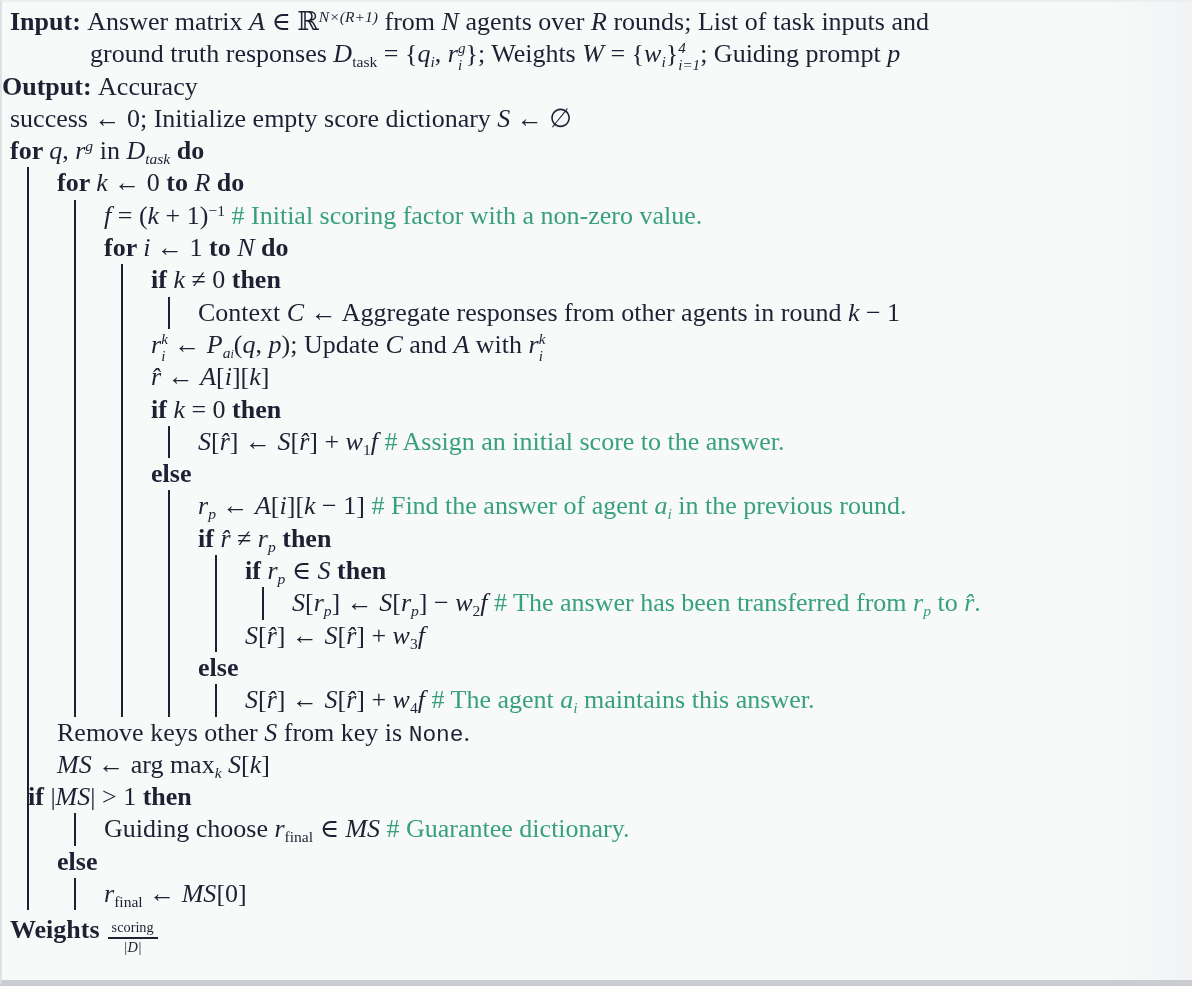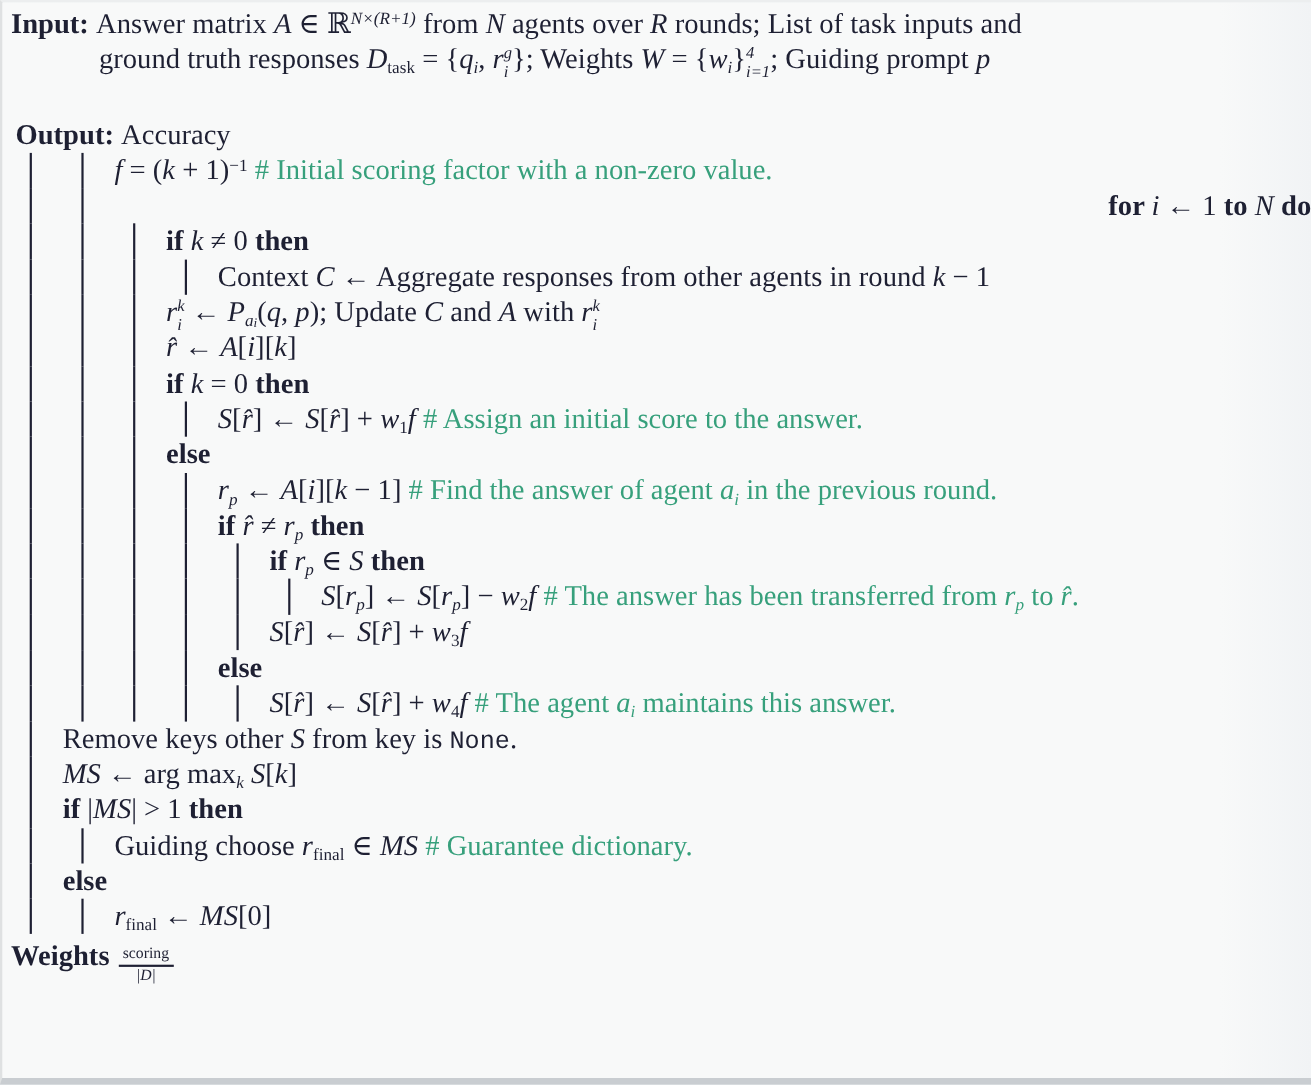--- a/index.html
+++ b/index.html
@@ -57,38 +57,41 @@
   .frac .num{display:block;padding:0 4px;}
   .frac .den{display:block;border-top:2px solid currentColor;padding:0 4px;font-style:italic;}
 </style>
 </head>
 <body>
 
 <div class="page">
   <div id="algo">
       <div class="line" style="padding-left: 8px;"><span class="seg kw">Input: </span><span class="seg rm">Answer matrix </span><span class="seg it">A</span><span class="seg rm"> ∈ ℝ</span><span class="seg sup it">N×(R+1)</span><span class="seg rm"> from </span><span class="seg it">N</span><span class="seg rm"> agents over </span><span class="seg it">R</span><span class="seg rm"> rounds; List of task inputs and</span></div>
       <div class="line" style="padding-left: 88px;"><span class="seg rm">ground truth responses </span><span class="seg cal">D</span><span class="seg sub">task</span><span class="seg rm"> = {</span><span class="seg it">q</span><span class="seg sub it">i</span><span class="seg rm">, </span><span class="seg it">r</span><span class="seg ss"><span class="t">g</span><span class="b">i</span></span><span class="seg rm">}; Weights </span><span class="seg cal">W</span><span class="seg rm"> = {</span><span class="seg it">w</span><span class="seg sub it">i</span><span class="seg rm">}</span><span class="seg ss"><span class="t">4</span><span class="b">i=1</span></span><span class="seg rm">; Guiding prompt </span><span class="seg it">p</span></div>
-      <div class="line" style="padding-left: 12px; margin-top: 36px;"><span class="seg kw">Output: </span><span class="seg rm">Accuracy</span></div>
+      <div class="line" style="padding-left: 0;"><span class="seg kw">Output: </span><span class="seg rm">Accuracy</span></div>
+      <div class="line" style="padding-left: 8px;"><span class="seg rm">success ← 0; Initialize empty score dictionary </span><span class="seg it">S</span><span class="seg rm"> ← ∅</span></div>
+      <div class="line" style="padding-left: 8px;"><span class="seg kw">for </span><span class="seg it">q</span><span class="seg rm">, </span><span class="seg it">r</span><span class="seg sup it">g</span><span class="seg rm"> in </span><span class="seg cal">D</span><span class="seg sub it">task</span><span class="seg rm"> </span><span class="seg kw">do</span></div>
+      <div class="line" style="padding-left: 55px;"><span class="bar" style="left: 25px;"></span><span class="seg kw">for </span><span class="seg it">k</span><span class="seg rm"> ← 0 </span><span class="seg kw">to</span><span class="seg rm"> </span><span class="seg it">R</span><span class="seg rm"> </span><span class="seg kw">do</span></div>
       <div class="line" style="padding-left: 102px;"><span class="bar" style="left: 25px;"></span><span class="bar" style="left: 72px;"></span><span class="seg it">f</span><span class="seg rm"> = (</span><span class="seg it">k</span><span class="seg rm"> + 1)</span><span class="seg sup">−1</span><span class="seg rm"> </span><span class="seg cm"># Initial scoring factor with a non-zero value.</span></div>
-      <div class="line" style=" text-align: right;"><span class="bar" style="left: 25px;"></span><span class="bar" style="left: 72px;"></span><span class="seg kw">for </span><span class="seg it">i</span><span class="seg rm"> ← 1 </span><span class="seg kw">to</span><span class="seg rm"> </span><span class="seg it">N</span><span class="seg rm"> </span><span class="seg kw">do</span></div>
+      <div class="line" style="padding-left: 102px;"><span class="bar" style="left: 25px;"></span><span class="bar" style="left: 72px;"></span><span class="seg kw">for </span><span class="seg it">i</span><span class="seg rm"> ← 1 </span><span class="seg kw">to</span><span class="seg rm"> </span><span class="seg it">N</span><span class="seg rm"> </span><span class="seg kw">do</span></div>
       <div class="line" style="padding-left: 149px;"><span class="bar" style="left: 25px;"></span><span class="bar" style="left: 72px;"></span><span class="bar" style="left: 119px;"></span><span class="seg kw">if </span><span class="seg it">k</span><span class="seg rm"> ≠ 0 </span><span class="seg kw">then</span></div>
       <div class="line" style="padding-left: 196px;"><span class="bar" style="left: 25px;"></span><span class="bar" style="left: 72px;"></span><span class="bar" style="left: 119px;"></span><span class="bar" style="left: 166px;"></span><span class="seg rm">Context </span><span class="seg it">C</span><span class="seg rm"> ← Aggregate responses from other agents in round </span><span class="seg it">k</span><span class="seg rm"> − 1</span></div>
       <div class="line" style="padding-left: 149px;"><span class="bar" style="left: 25px;"></span><span class="bar" style="left: 72px;"></span><span class="bar" style="left: 119px;"></span><span class="seg it">r</span><span class="seg ss"><span class="t">k</span><span class="b">i</span></span><span class="seg rm"> ← </span><span class="seg it">P</span><span class="seg sub it">a</span><span class="seg sub2 it">i</span><span class="seg rm">(</span><span class="seg it">q</span><span class="seg rm">, </span><span class="seg it">p</span><span class="seg rm">); Update </span><span class="seg it">C</span><span class="seg rm"> and </span><span class="seg it">A</span><span class="seg rm"> with </span><span class="seg it">r</span><span class="seg ss"><span class="t">k</span><span class="b">i</span></span></div>
       <div class="line" style="padding-left: 149px;"><span class="bar" style="left: 25px;"></span><span class="bar" style="left: 72px;"></span><span class="bar" style="left: 119px;"></span><span class="seg it">r̂</span><span class="seg rm"> ← </span><span class="seg it">A</span><span class="seg rm">[</span><span class="seg it">i</span><span class="seg rm">][</span><span class="seg it">k</span><span class="seg rm">]</span></div>
       <div class="line" style="padding-left: 149px;"><span class="bar" style="left: 25px;"></span><span class="bar" style="left: 72px;"></span><span class="bar" style="left: 119px;"></span><span class="seg kw">if </span><span class="seg it">k</span><span class="seg rm"> = 0 </span><span class="seg kw">then</span></div>
       <div class="line" style="padding-left: 196px;"><span class="bar" style="left: 25px;"></span><span class="bar" style="left: 72px;"></span><span class="bar" style="left: 119px;"></span><span class="bar" style="left: 166px;"></span><span class="seg it">S</span><span class="seg rm">[</span><span class="seg it">r̂</span><span class="seg rm">] ← </span><span class="seg it">S</span><span class="seg rm">[</span><span class="seg it">r̂</span><span class="seg rm">] + </span><span class="seg it">w</span><span class="seg sub">1</span><span class="seg it">f</span><span class="seg rm"> </span><span class="seg cm"># Assign an initial score to the answer.</span></div>
       <div class="line" style="padding-left: 149px;"><span class="bar" style="left: 25px;"></span><span class="bar" style="left: 72px;"></span><span class="bar" style="left: 119px;"></span><span class="seg kw">else</span></div>
       <div class="line" style="padding-left: 196px;"><span class="bar" style="left: 25px;"></span><span class="bar" style="left: 72px;"></span><span class="bar" style="left: 119px;"></span><span class="bar" style="left: 166px;"></span><span class="seg it">r</span><span class="seg sub it">p</span><span class="seg rm"> ← </span><span class="seg it">A</span><span class="seg rm">[</span><span class="seg it">i</span><span class="seg rm">][</span><span class="seg it">k</span><span class="seg rm"> − 1] </span><span class="seg cm"># Find the answer of agent </span><span class="seg cm it">a</span><span class="seg cm sub it">i</span><span class="seg cm"> in the previous round.</span></div>
       <div class="line" style="padding-left: 196px;"><span class="bar" style="left: 25px;"></span><span class="bar" style="left: 72px;"></span><span class="bar" style="left: 119px;"></span><span class="bar" style="left: 166px;"></span><span class="seg kw">if </span><span class="seg it">r̂</span><span class="seg rm"> ≠ </span><span class="seg it">r</span><span class="seg sub it">p</span><span class="seg rm"> </span><span class="seg kw">then</span></div>
       <div class="line" style="padding-left: 243px;"><span class="bar" style="left: 25px;"></span><span class="bar" style="left: 72px;"></span><span class="bar" style="left: 119px;"></span><span class="bar" style="left: 166px;"></span><span class="bar" style="left: 213px;"></span><span class="seg kw">if </span><span class="seg it">r</span><span class="seg sub it">p</span><span class="seg rm"> ∈ </span><span class="seg it">S</span><span class="seg rm"> </span><span class="seg kw">then</span></div>
       <div class="line" style="padding-left: 290px;"><span class="bar" style="left: 25px;"></span><span class="bar" style="left: 72px;"></span><span class="bar" style="left: 119px;"></span><span class="bar" style="left: 166px;"></span><span class="bar" style="left: 213px;"></span><span class="bar" style="left: 260px;"></span><span class="seg it">S</span><span class="seg rm">[</span><span class="seg it">r</span><span class="seg sub it">p</span><span class="seg rm">] ← </span><span class="seg it">S</span><span class="seg rm">[</span><span class="seg it">r</span><span class="seg sub it">p</span><span class="seg rm">] − </span><span class="seg it">w</span><span class="seg sub">2</span><span class="seg it">f</span><span class="seg rm"> </span><span class="seg cm"># The answer has been transferred from </span><span class="seg cm it">r</span><span class="seg cm sub it">p</span><span class="seg cm"> to </span><span class="seg cm it">r̂</span><span class="seg cm">.</span></div>
       <div class="line" style="padding-left: 243px;"><span class="bar" style="left: 25px;"></span><span class="bar" style="left: 72px;"></span><span class="bar" style="left: 119px;"></span><span class="bar" style="left: 166px;"></span><span class="bar" style="left: 213px;"></span><span class="seg it">S</span><span class="seg rm">[</span><span class="seg it">r̂</span><span class="seg rm">] ← </span><span class="seg it">S</span><span class="seg rm">[</span><span class="seg it">r̂</span><span class="seg rm">] + </span><span class="seg it">w</span><span class="seg sub">3</span><span class="seg it">f</span></div>
       <div class="line" style="padding-left: 196px;"><span class="bar" style="left: 25px;"></span><span class="bar" style="left: 72px;"></span><span class="bar" style="left: 119px;"></span><span class="bar" style="left: 166px;"></span><span class="seg kw">else</span></div>
       <div class="line" style="padding-left: 243px;"><span class="bar" style="left: 25px;"></span><span class="bar" style="left: 72px;"></span><span class="bar" style="left: 119px;"></span><span class="bar" style="left: 166px;"></span><span class="bar" style="left: 213px;"></span><span class="seg it">S</span><span class="seg rm">[</span><span class="seg it">r̂</span><span class="seg rm">] ← </span><span class="seg it">S</span><span class="seg rm">[</span><span class="seg it">r̂</span><span class="seg rm">] + </span><span class="seg it">w</span><span class="seg sub">4</span><span class="seg it">f</span><span class="seg rm"> </span><span class="seg cm"># The agent </span><span class="seg cm it">a</span><span class="seg cm sub it">i</span><span class="seg cm"> maintains this answer.</span></div>
       <div class="line" style="padding-left: 55px;"><span class="bar" style="left: 25px;"></span><span class="seg rm">Remove keys other </span><span class="seg it">S</span><span class="seg rm"> from key is </span><span class="seg tt">None</span><span class="seg rm">.</span></div>
       <div class="line" style="padding-left: 55px;"><span class="bar" style="left: 25px;"></span><span class="seg it">MS</span><span class="seg rm"> ← arg max</span><span class="seg sub it">k</span><span class="seg rm"> </span><span class="seg it">S</span><span class="seg rm">[</span><span class="seg it">k</span><span class="seg rm">]</span></div>
-      <div class="line" style="padding-left: 55px;"><span class="bar" style="left: 25px;"></span><span class="seg kw">if </span><span class="seg rm">|</span><span class="seg it">MS</span><span class="seg rm">| &gt; 1 </span><span class="seg kw">then</span></div>
+      <div class="line" style="padding-left: 26px;"><span class="bar" style="left: 25px;"></span><span class="seg kw">if </span><span class="seg rm">|</span><span class="seg it">MS</span><span class="seg rm">| &gt; 1 </span><span class="seg kw">then</span></div>
       <div class="line" style="padding-left: 102px;"><span class="bar" style="left: 25px;"></span><span class="bar" style="left: 72px;"></span><span class="seg rm">Guiding choose </span><span class="seg it">r</span><span class="seg sub">final</span><span class="seg rm"> ∈ </span><span class="seg it">MS</span><span class="seg rm"> </span><span class="seg cm"># Guarantee dictionary.</span></div>
       <div class="line" style="padding-left: 55px;"><span class="bar" style="left: 25px;"></span><span class="seg kw">else</span></div>
       <div class="line" style="padding-left: 102px;"><span class="bar" style="left: 25px;"></span><span class="bar" style="left: 72px;"></span><span class="seg it">r</span><span class="seg sub">final</span><span class="seg rm"> ← </span><span class="seg it">MS</span><span class="seg rm">[0]</span></div>
       <div class="line tall" style="padding-left: 8px;"><span class="seg kw">Weights</span><span class="seg frac"><span class="num">scoring</span><span class="den">|D|</span></span></div>
     </div>
 </div>
 
 </body></html>

